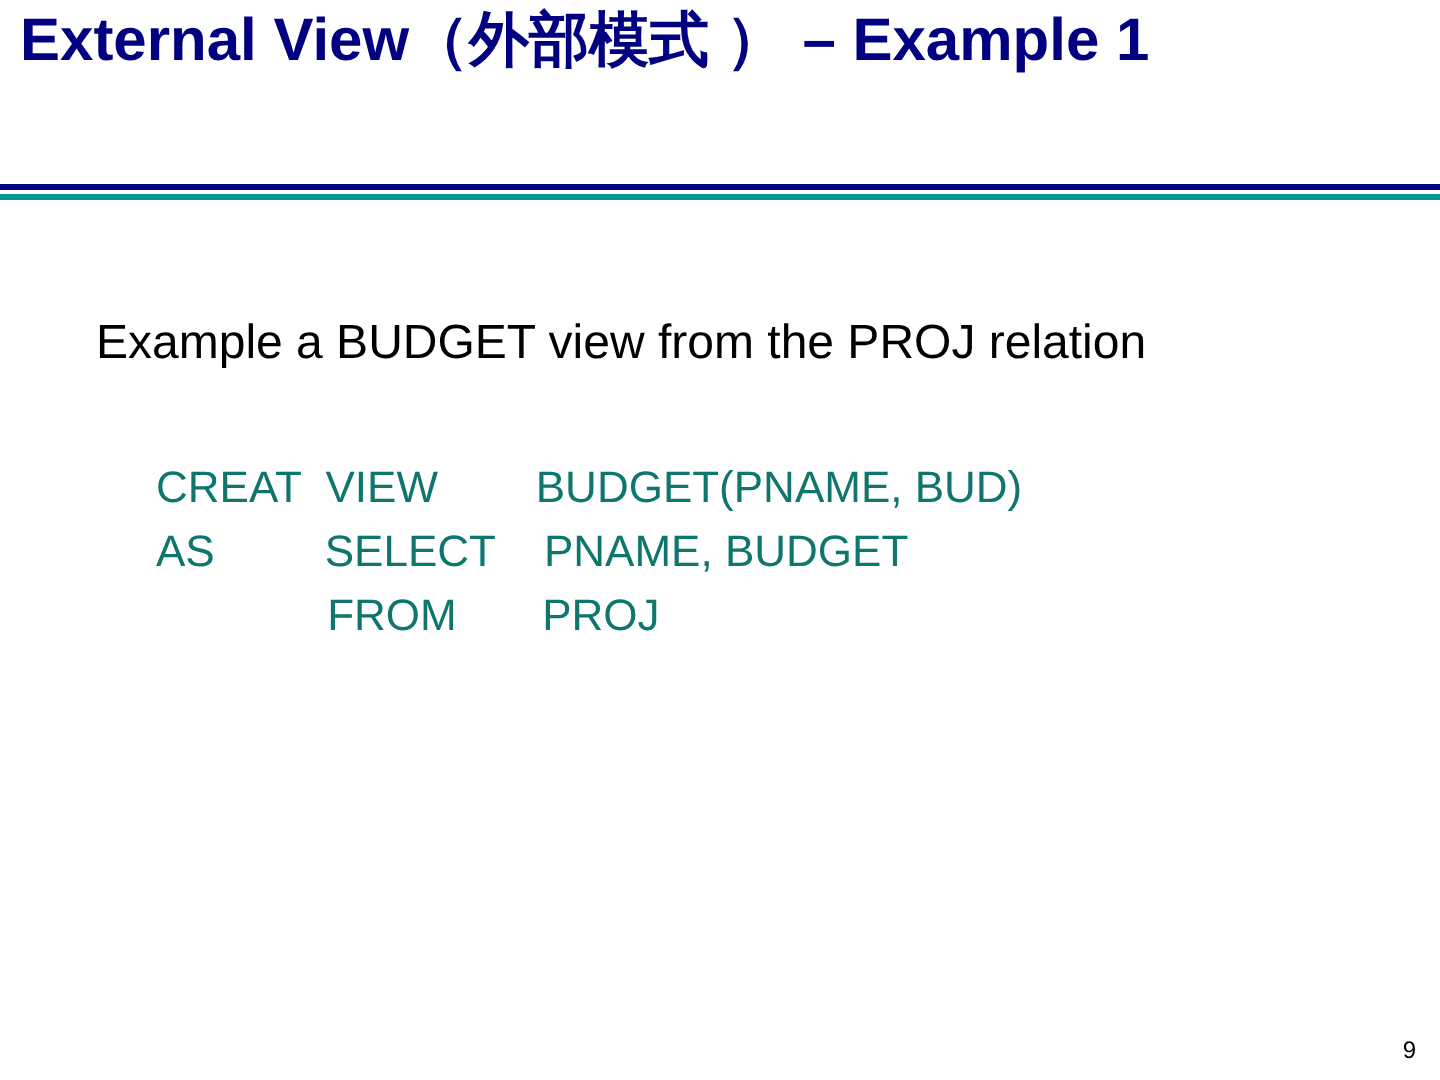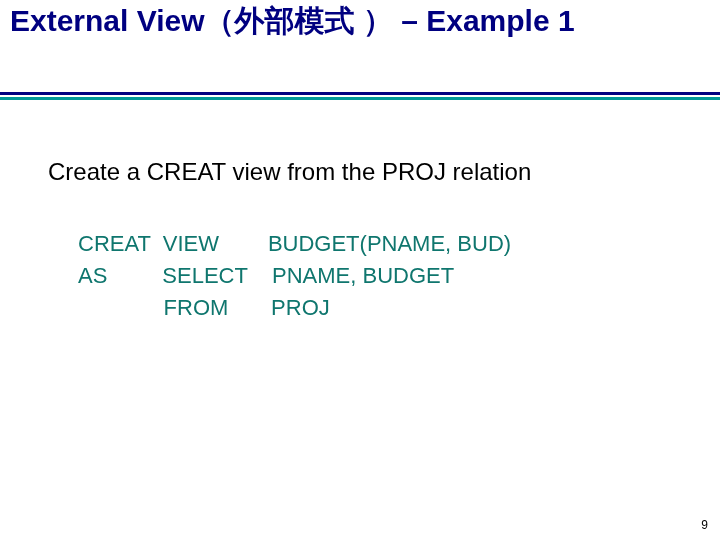--- a/index.html
+++ b/index.html
@@ -73,21 +73,21 @@
 
 <div class="slide">
 
   <div class="title">External View（外部模式 ） – Example 1</div>
 
   <div class="rule-group">
     <hr class="hr1">
     <hr class="hr2">
   </div>
 
-  <div class="sub">Create a CREAT view from the PROJ relation</div>
+  <div class="sub">Example a BUDGET view from the PROJ relation</div>
 
   <div class="code">CREAT  VIEW        BUDGET(PNAME, BUD)
 AS         SELECT    PNAME, BUDGET
               FROM       PROJ</div>
 
   <div class="pgnum">9</div>
 
 </div>
 
 </body></html>

